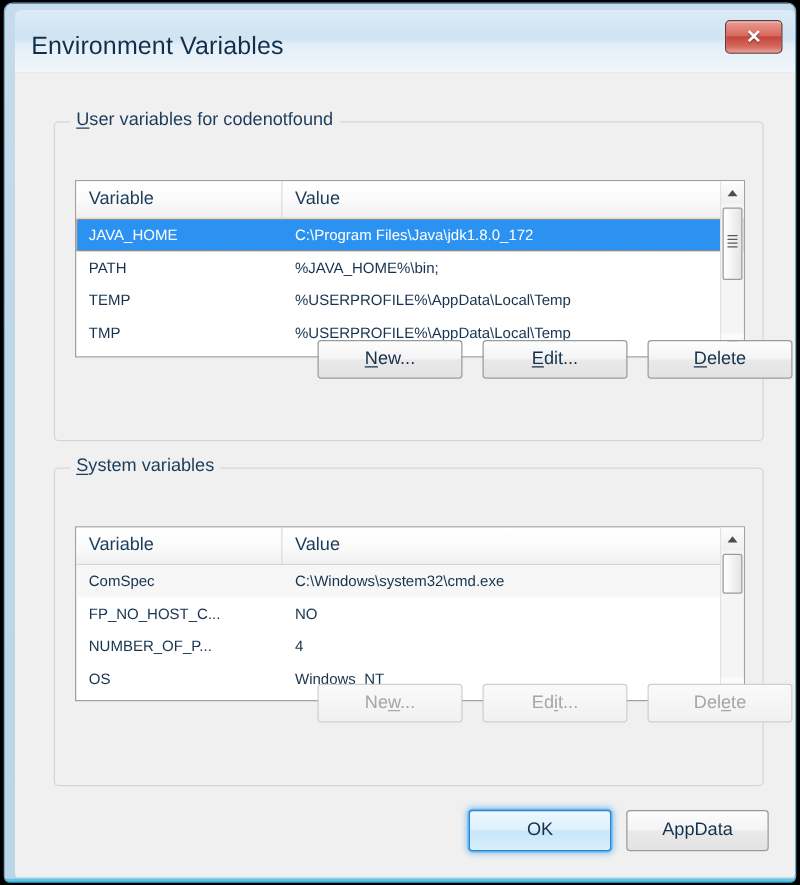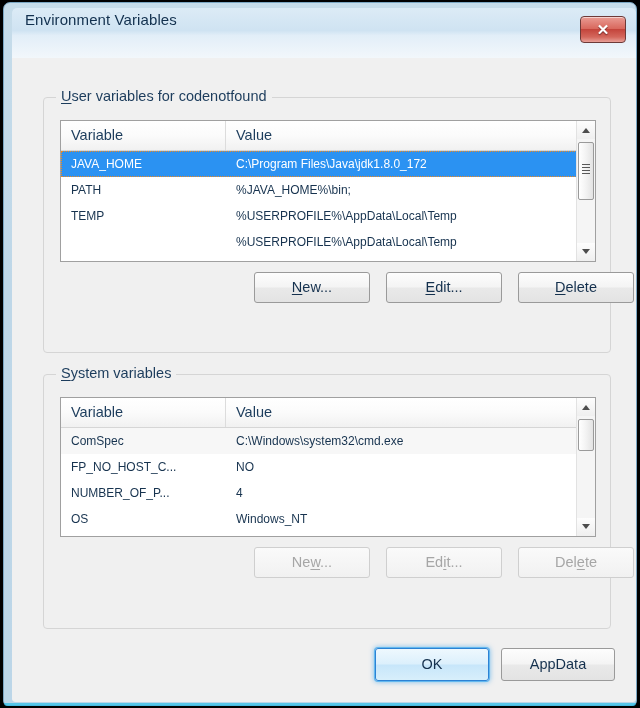--- a/index.html
+++ b/index.html
@@ -54,22 +54,22 @@
     position: absolute;
     left: 0; top: 0;
     width: 624px;
     height: 50px;
     background: linear-gradient(to bottom, #dcebf6 0%, #cfe3f2 45%, #e2eef8 55%, #f2f7fb 100%);
     border-radius: 4px 4px 0 0;
   }
   .title-text {
     position: absolute;
     left: 13px;
-    top: 3px;
-    font-size: 15px;
+    top: 18px;
+    font-size: 20px;
     color: #12304e;
     letter-spacing: 0.1px;
     white-space: nowrap;
   }
   .close-btn {
     position: absolute;
     right: 10px;
     top: 8px;
     width: 46px;
     height: 27px;
@@ -125,20 +125,21 @@
   }
   .group-legend u { text-decoration: underline; text-underline-offset: 2px; }
 
   
   .listview {
     position: absolute;
     background: #ffffff;
     border: 1px solid #a0a0a0;
     box-sizing: border-box;
     overflow: hidden;
+    margin-top: 24px;
   }
   #list-user   { left: 16px; top: 22px; width: 536px; height: 142px; }
   #list-system { left: 16px; top: 22px; width: 536px; height: 140px; }
 
   .lv-header {
     position: absolute;
     left: 0; top: 0;
     width: 100%;
     height: 30px;
     background: linear-gradient(to bottom, #ffffff 0%, #fbfbfb 50%, #f1f1f1 100%);
@@ -327,20 +328,21 @@
             </div>
             <div class="lv-row">
               <div class="cell k">PATH</div>
               <div class="cell v">%JAVA_HOME%\bin;</div>
             </div>
             <div class="lv-row">
               <div class="cell k">TEMP</div>
               <div class="cell v">%USERPROFILE%\AppData\Local\Temp</div>
             </div>
             <div class="lv-row">
+              <div class="cell k">TMP</div>
               <div class="cell v">%USERPROFILE%\AppData\Local\Temp</div>
             </div>
           </div>
 
           <div class="scrollbar">
             <div class="sb-btn up">
                 <span class="arrow up"></span>
               </div>
             <div class="sb-thumb" id="thumb-user">
               <span class="grip">

